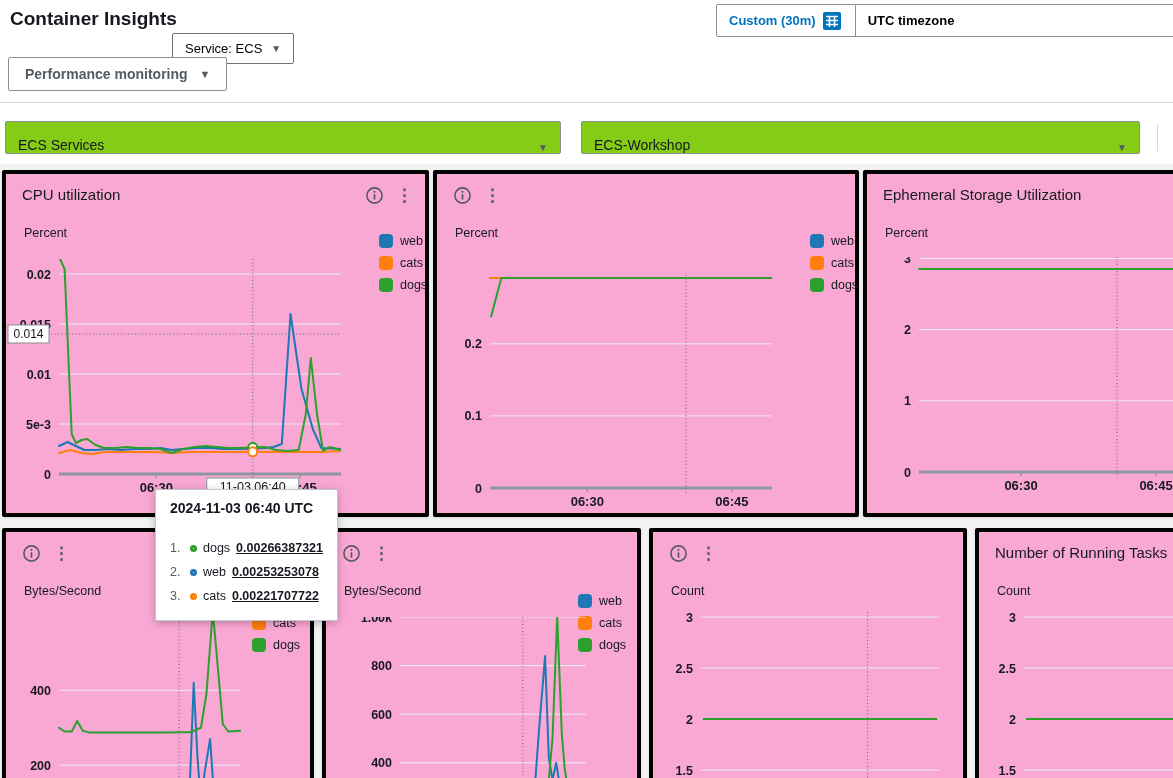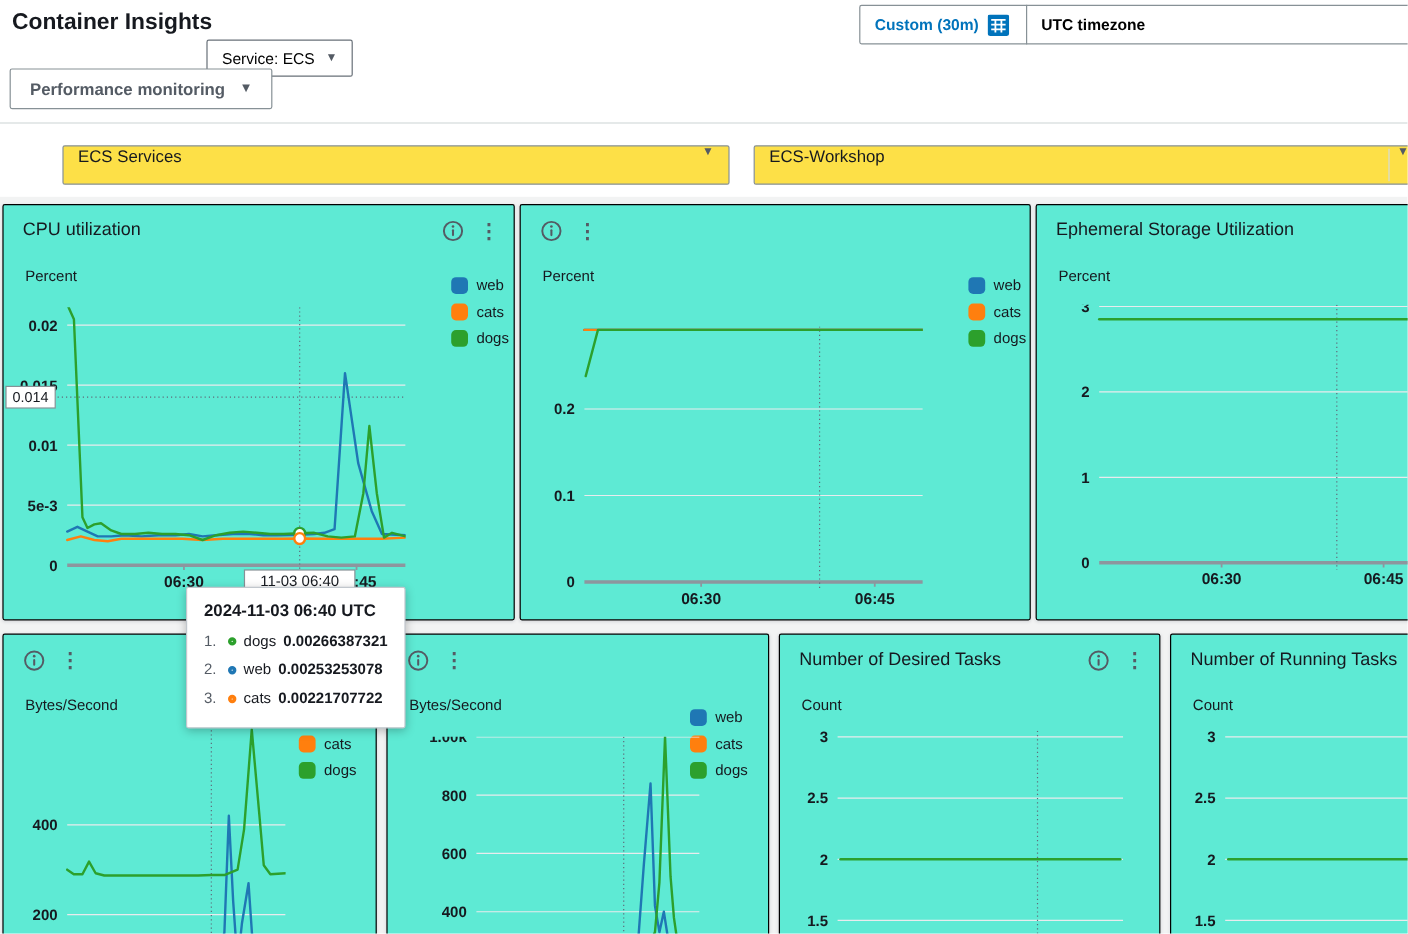--- a/index.html
+++ b/index.html
@@ -18,29 +18,29 @@
     padding:0 11px; height:100%; cursor:pointer; }
   .tr-custom { color:#0073bb; font-weight:700; font-size:13px; padding:0 6px 0 12px; display:flex; align-items:center; gap:7px; background:none; border:none; }
   .tc-divider { width:1px; height:33px; background:#879196; margin-left:8px; }
   .tz-label { font-size:13px; font-weight:700; padding:0 12px; white-space:nowrap; }
 
   .perf-btn { left:8px; top:57px; height:34px; border:1px solid #879196; border-radius:2px; background:#fff;
     display:flex; align-items:center; gap:12px; padding:0 16px; font-size:14px; font-weight:700; color:#545b64; }
   .hdr-divider { left:0; top:102px; width:1173px; height:1px; background:#d5dbdb; }
 
   
-  .select { height:33px; border:1px solid #879196; border-radius:2px; background:#fde047; display:flex;
-    align-items:flex-start; justify-content:space-between; padding:0 12px; font-size:14px;margin-left:47px; }
+  .select { height:33px; border:1px solid #879196; border-radius:2px; background:#84cc16; display:flex;
+    align-items:flex-end; justify-content:space-between; padding:0 12px; font-size:14px; }
   .sel-1 { left:5px; top:121px; width:556px; }
   .sel-2 { left:581px; top:121px; width:559px; }
   .filter-divider { left:1157px; top:124px; width:1px; height:27px; background:#d5dbdb; }
 
   .charts-bg { left:0; top:164px; width:1173px; height:614px; background:#f2f3f3; }
 
-  .card { position:absolute; background:#5eead4; border:1px solid #000000; border-radius:2px;
+  .card { position:absolute; background:#f9a8d4; border:4px solid #000000; border-radius:2px;
     box-shadow:0 1px 3px rgba(0,25,50,.12); }
   .card-head { position:absolute; left:16px; right:12px; top:12px; display:flex; align-items:flex-start; }
   .card-title { font-size:15px; color:#16191f; flex:1 1 auto; white-space:nowrap; }
   .head-icons { display:flex; align-items:center; gap:12px; }
   .dots-icon { font-size:17px; font-weight:700; color:#545b64; line-height:18px; cursor:pointer; }
   .unit { position:absolute; left:18px; top:52px; font-size:12.5px; color:#16191f; }
   .legend { position:absolute; display:flex; flex-direction:column; gap:8px; }
   .legend-item { display:flex; align-items:center; gap:7px; font-size:12.5px; }
   .legend-item .sw { width:14px; height:14px; border-radius:4px; display:inline-block; }
   .chart-mount { position:absolute; left:0; }
@@ -55,25 +55,25 @@
   .card-des { left:649px; top:528px; width:318px; height:332px; }
   .card-run { left:975px; top:528px; width:330px; height:332px; }
 
   .leg-cpu, .leg-mem, .leg-eph { left:373px; top:60px; }
   .leg-rx { left:246px; top:62px; }
   .leg-tx { left:252px; top:62px; }
 
   
   .tooltip { left:155px; top:489px; width:183px; background:#fff; border:1px solid #c1c7cd; border-radius:2px;
     box-shadow:0 2px 8px rgba(0,0,0,.25); padding:10px 12px 12px 14px; z-index:50; }
-  .tt-title { font-size:14px; font-weight:700; margin-bottom:6px; }
+  .tt-title { font-size:14px; font-weight:700; margin-bottom:20px; }
   .tt-row { display:flex; align-items:center; gap:6px; font-size:12.5px; height:24px; }
   .tt-rank { color:#545b64; width:14px; }
   .tt-ring { width:7px; height:7px; border-radius:50%; border:3px solid #000; background:#fff; display:inline-block; }
-  .tt-val { font-weight:700; }
+  .tt-val { font-weight:700;text-decoration:underline; }
 </style>
 </head>
 <body>
 
 <div class="abs page-title">Container Insights</div>
 
 <button class="abs svc-btn">
   <span>Service: ECS</span>
   <span class="arrow">▼</span>
 </button>
@@ -342,21 +342,20 @@
         <line x1="196.76" y1="0" x2="196.76" y2="243" stroke="#5f6b7a" stroke-width="1" stroke-dasharray="1 2.5"></line>
         <polyline points="74.0,206.5 129.8,206.5 185.6,206.5 200.5,204.1 207.9,182.3 213.5,106.9 219.1,38.9 222.8,140.9 226.5,162.8 230.2,145.8 234.0,170.1 237.7,204.1 245.1,209.0 260.0,206.5" fill="none" stroke="#1f77b4" stroke-width="2" stroke-linejoin="round" stroke-linecap="round"></polyline>
         <polyline points="74.0,213.8 167.0,213.8 260.0,213.8" fill="none" stroke="#ff7f0e" stroke-width="2" stroke-linejoin="round" stroke-linecap="round"></polyline>
         <polyline points="74.0,179.8 129.8,179.8 185.6,179.3 204.2,179.3 215.4,177.4 222.8,162.8 226.5,121.5 231.2,0.0 235.8,116.6 238.6,150.7 241.4,170.1 248.8,177.9 260.0,179.3" fill="none" stroke="#2ca02c" stroke-width="2" stroke-linejoin="round" stroke-linecap="round"></polyline>
       </svg>
     </div>
 </div>
 
 <div class="card card-des">
   <div class="card-head">
-    <div class="card-title">Number of Desired Tasks</div>
     <div class="head-icons">
       <span>
           <svg width="19" height="19" viewBox="0 0 20 20">
             <circle cx="10" cy="10" r="8" fill="none" stroke="#545b64" stroke-width="1.7"></circle>
             <circle cx="10" cy="6.1" r="1.15" fill="#545b64"></circle>
             <rect x="9.1" y="8.5" width="1.8" height="6" rx="0.9" fill="#545b64"></rect>
           </svg>
         </span>
       <span class="dots-icon">⋮</span>
     </div>

